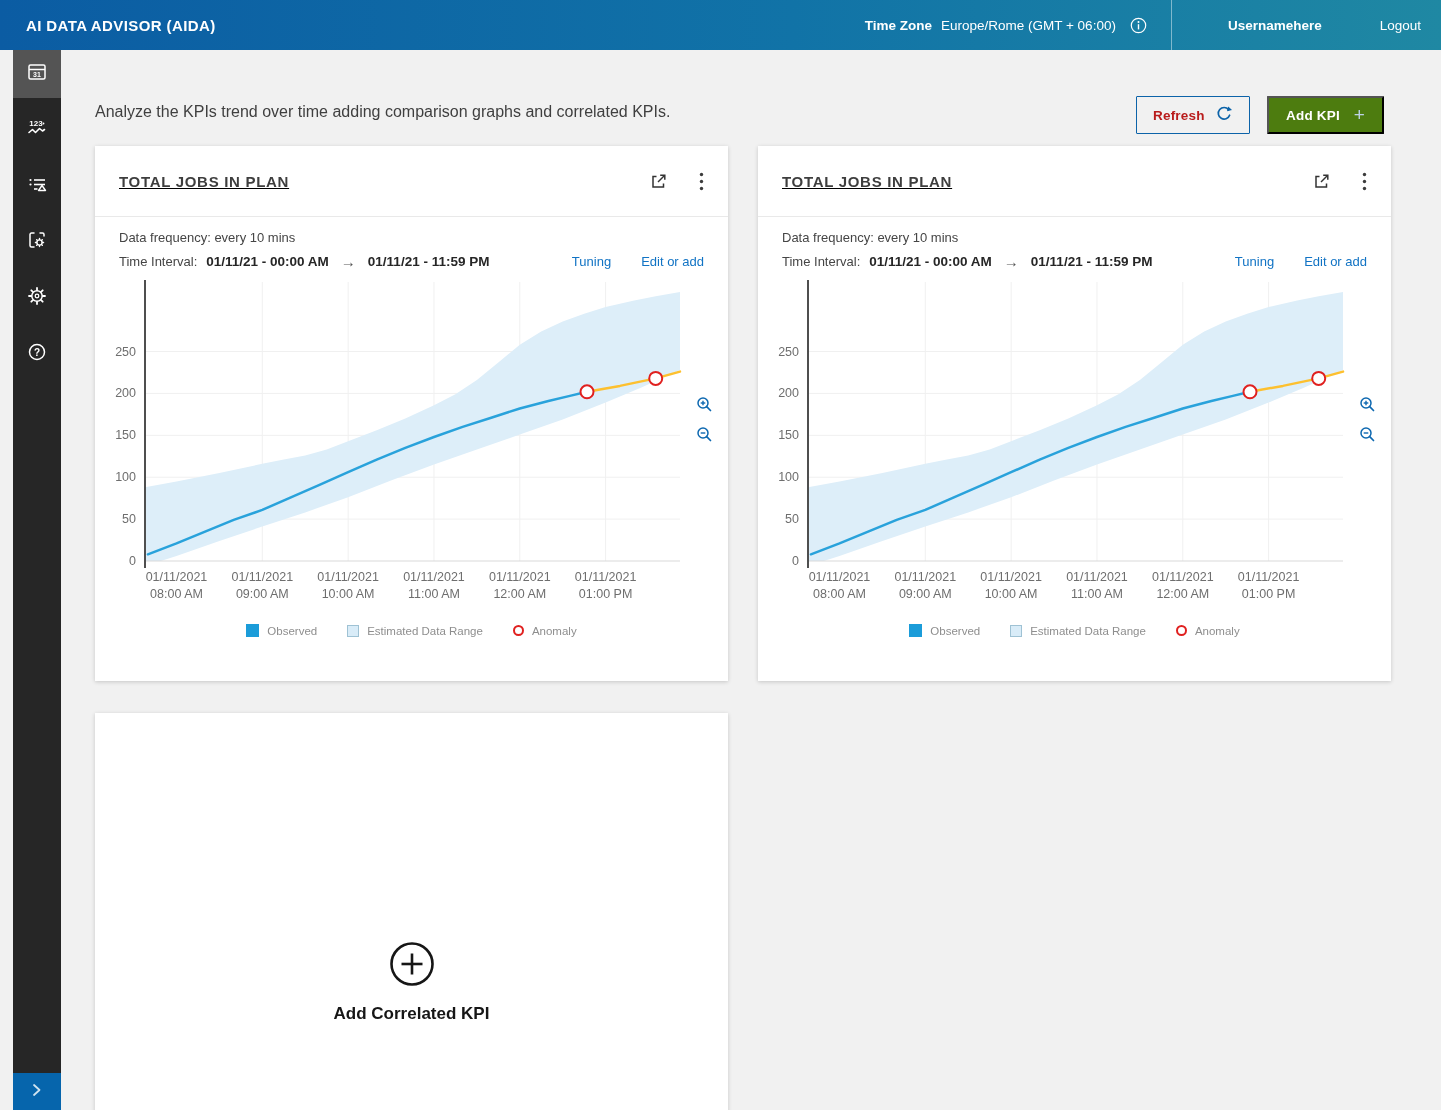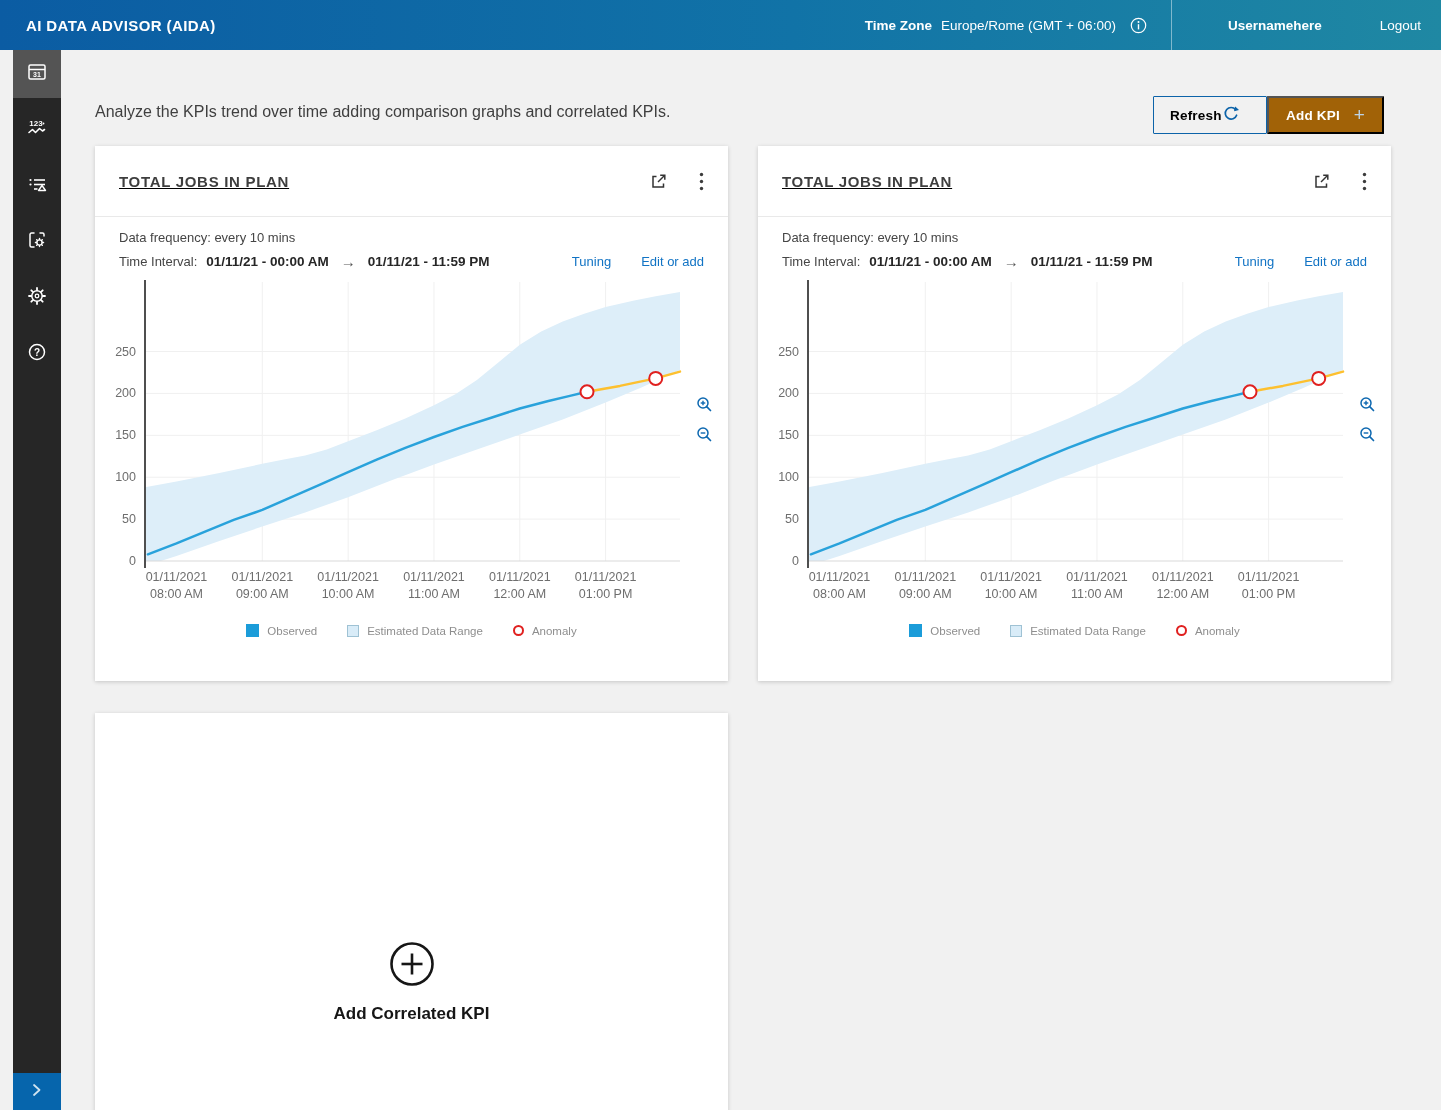--- a/index.html
+++ b/index.html
@@ -41,24 +41,24 @@
   
   .main { position: absolute; left: 48px; top: 50px; width: 1393px; height: 1060px; }
   .page-header { position: relative; padding: 36px 49px 0 47px; }
   .page-title-row { display: flex; align-items: center; }
   .page-title { font-size: 25px; font-weight: normal; color: #252525; letter-spacing: .2px; }
   .page-title-row .info-icon { margin-left: 14px; margin-top: 3px; }
   .page-subtitle { margin-top: 17px; font-size: 16px; color: #3f3f3f; }
   .header-buttons { position: absolute; top: 46px; right: 57px; display: flex; }
   .btn { height: 38px; font-size: 13.5px; font-weight: bold; letter-spacing: .2px;
          display: flex; align-items: center; cursor: pointer; border-radius: 1px; }
-  .btn-refresh { border: 1px solid #0c63a9; color: #000000; background: #fff0;
-                 width: 114px; padding: 16px 16px; }
-  .btn-addkpi { background: #a16207; color: #fff; width: 117px;
-                justify-content: space-between; padding: 0 17px; }
+  .btn-refresh { border: 1px solid #0c63a9; color: #b91c1c; background: #fff0;
+                 width: 114px; justify-content: space-between; padding: 16px 16px; }
+  .btn-addkpi { background: #4d7c0f; color: #fff; width: 117px;
+                justify-content: space-between; padding: 0 17px; margin-left: 17px; }
   .btn-addkpi .plus { color: #bcd3e6; font-size: 19px; font-weight: normal; }
 
   
   .cards-row { display: flex; gap: 30px; margin: 25px 49px 0 47px; }
   .kpi-card { width: 633px; height: 535px; background: #fff;
               box-shadow: 0 1px 4px rgba(0,0,0,.18); position: relative; }
   .card-head { height: 70px; display: flex; align-items: center; padding: 0 22px 0 24px; text-decoration: underline; }
   .card-title { font-size: 15px; font-weight: bold; color: #3e3e3e; letter-spacing: .7px; }
   .head-icons { margin-left: auto; display: flex; align-items: center; gap: 28px; }
   .icon-btn { background: none; border: none; cursor: pointer; display: flex; padding: 2px; }

